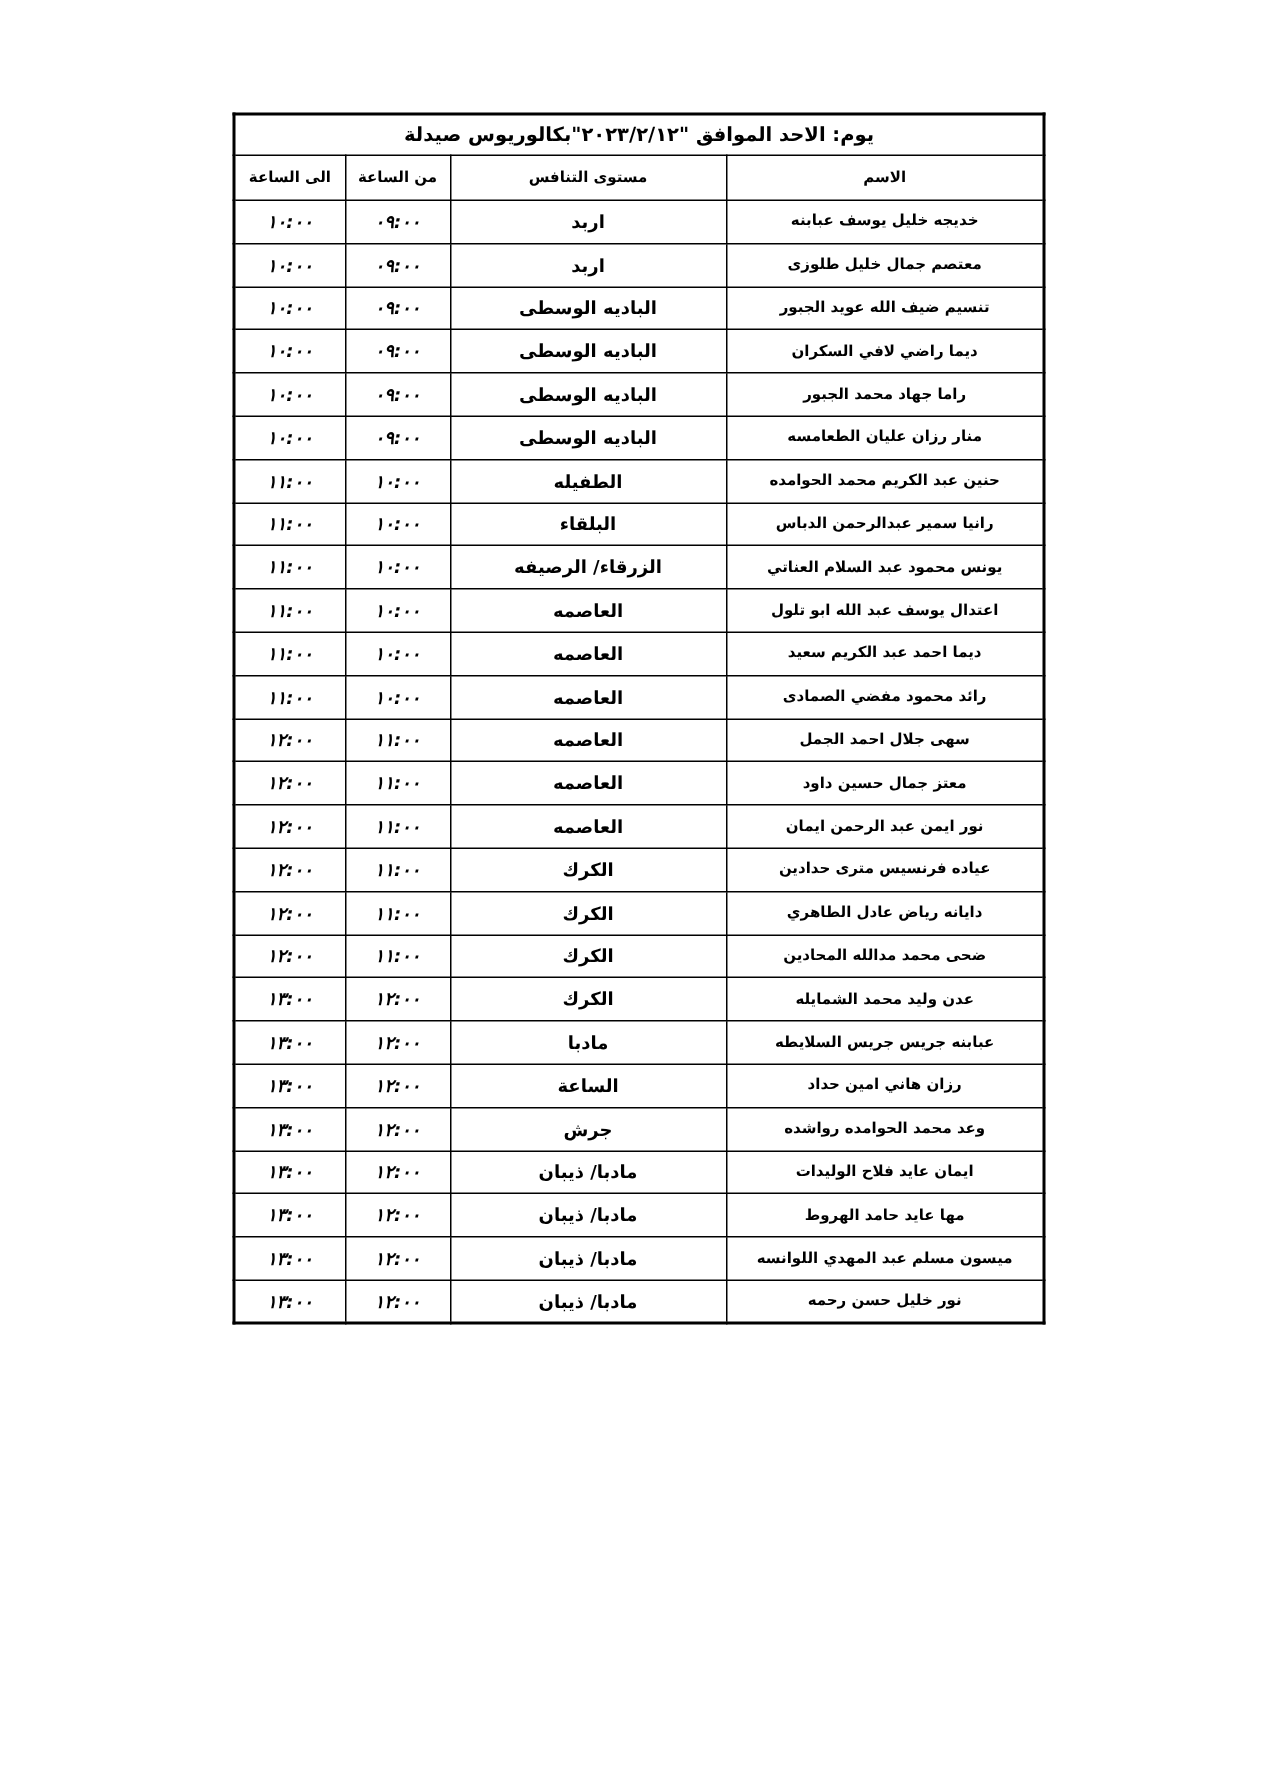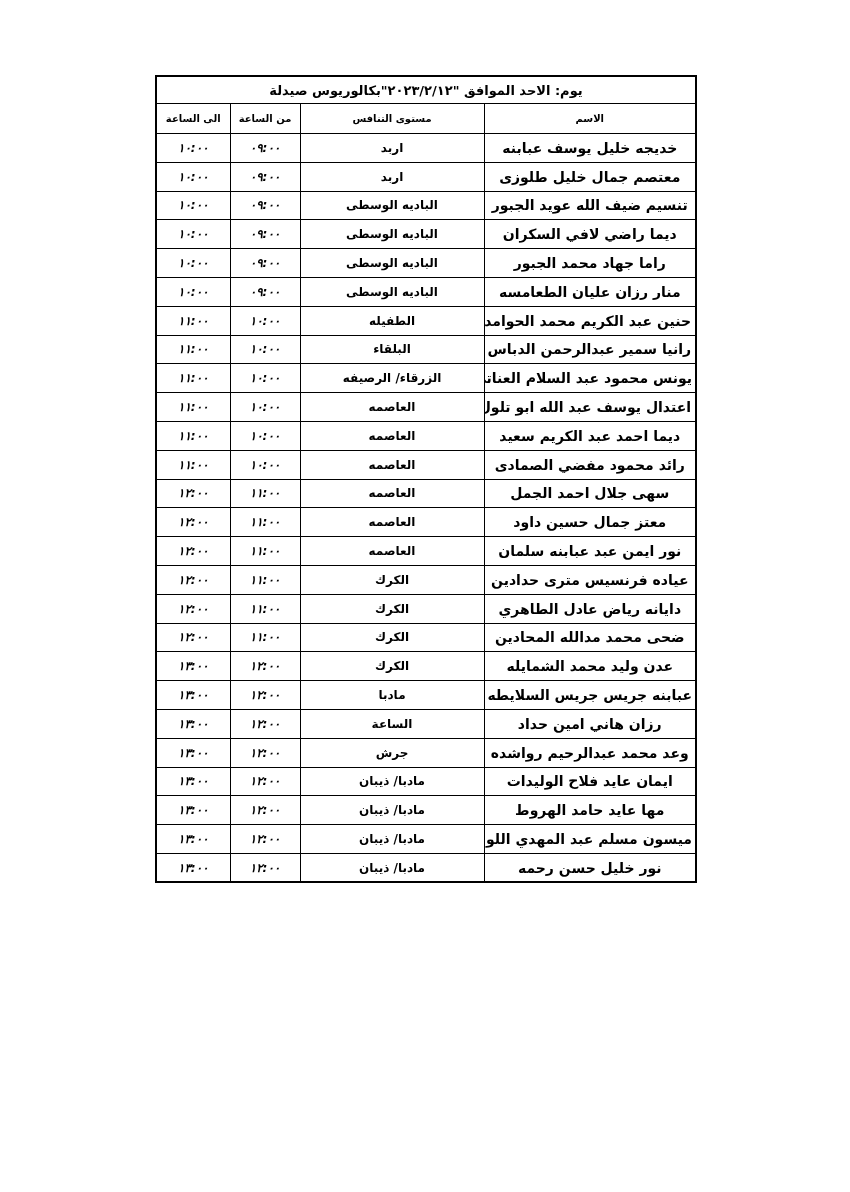--- a/index.html
+++ b/index.html
@@ -34,21 +34,21 @@
   tr.title-row th{
     height:26px;
     font-size:13px;
     letter-spacing:.2px;
   }
   tr.head-row th{
     height:29px;
     font-size:10px;
   }
   tbody tr{height:28.8px;}
-  td.name-cell{font-size:14px;}
+  td.name-cell{font-size:10px;}
   td.level-cell{font-size:12px;}
   td.time-cell{
     font-size:12px;
     letter-spacing:2px;
     font-style:italic;
   }
 </style>
 </head>
 <body>
 
@@ -150,21 +150,21 @@
       <td class="time-cell">١١:٠٠</td>
       <td class="time-cell">١٢:٠٠</td>
     </tr>
         <tr>
       <td class="name-cell">معتز جمال حسين داود</td>
       <td class="level-cell">العاصمه</td>
       <td class="time-cell">١١:٠٠</td>
       <td class="time-cell">١٢:٠٠</td>
     </tr>
         <tr>
-      <td class="name-cell">نور ايمن عبد عبابنه سلمان</td>
+      <td class="name-cell">نور ايمن عبد الرحمن ايمان</td>
       <td class="level-cell">العاصمه</td>
       <td class="time-cell">١١:٠٠</td>
       <td class="time-cell">١٢:٠٠</td>
     </tr>
         <tr>
       <td class="name-cell">عياده فرنسيس مترى حدادين</td>
       <td class="level-cell">الكرك</td>
       <td class="time-cell">١١:٠٠</td>
       <td class="time-cell">١٢:٠٠</td>
     </tr>
@@ -192,21 +192,21 @@
       <td class="time-cell">١٢:٠٠</td>
       <td class="time-cell">١٣:٠٠</td>
     </tr>
         <tr>
       <td class="name-cell">رزان هاني امين حداد</td>
       <td class="level-cell">الساعة</td>
       <td class="time-cell">١٢:٠٠</td>
       <td class="time-cell">١٣:٠٠</td>
     </tr>
         <tr>
-      <td class="name-cell">وعد محمد عبدالرحيم رواشده</td>
+      <td class="name-cell">وعد محمد الحوامده رواشده</td>
       <td class="level-cell">جرش</td>
       <td class="time-cell">١٢:٠٠</td>
       <td class="time-cell">١٣:٠٠</td>
     </tr>
         <tr>
       <td class="name-cell">ايمان عايد فلاح الوليدات</td>
       <td class="level-cell">مادبا/ ذيبان</td>
       <td class="time-cell">١٢:٠٠</td>
       <td class="time-cell">١٣:٠٠</td>
     </tr>

